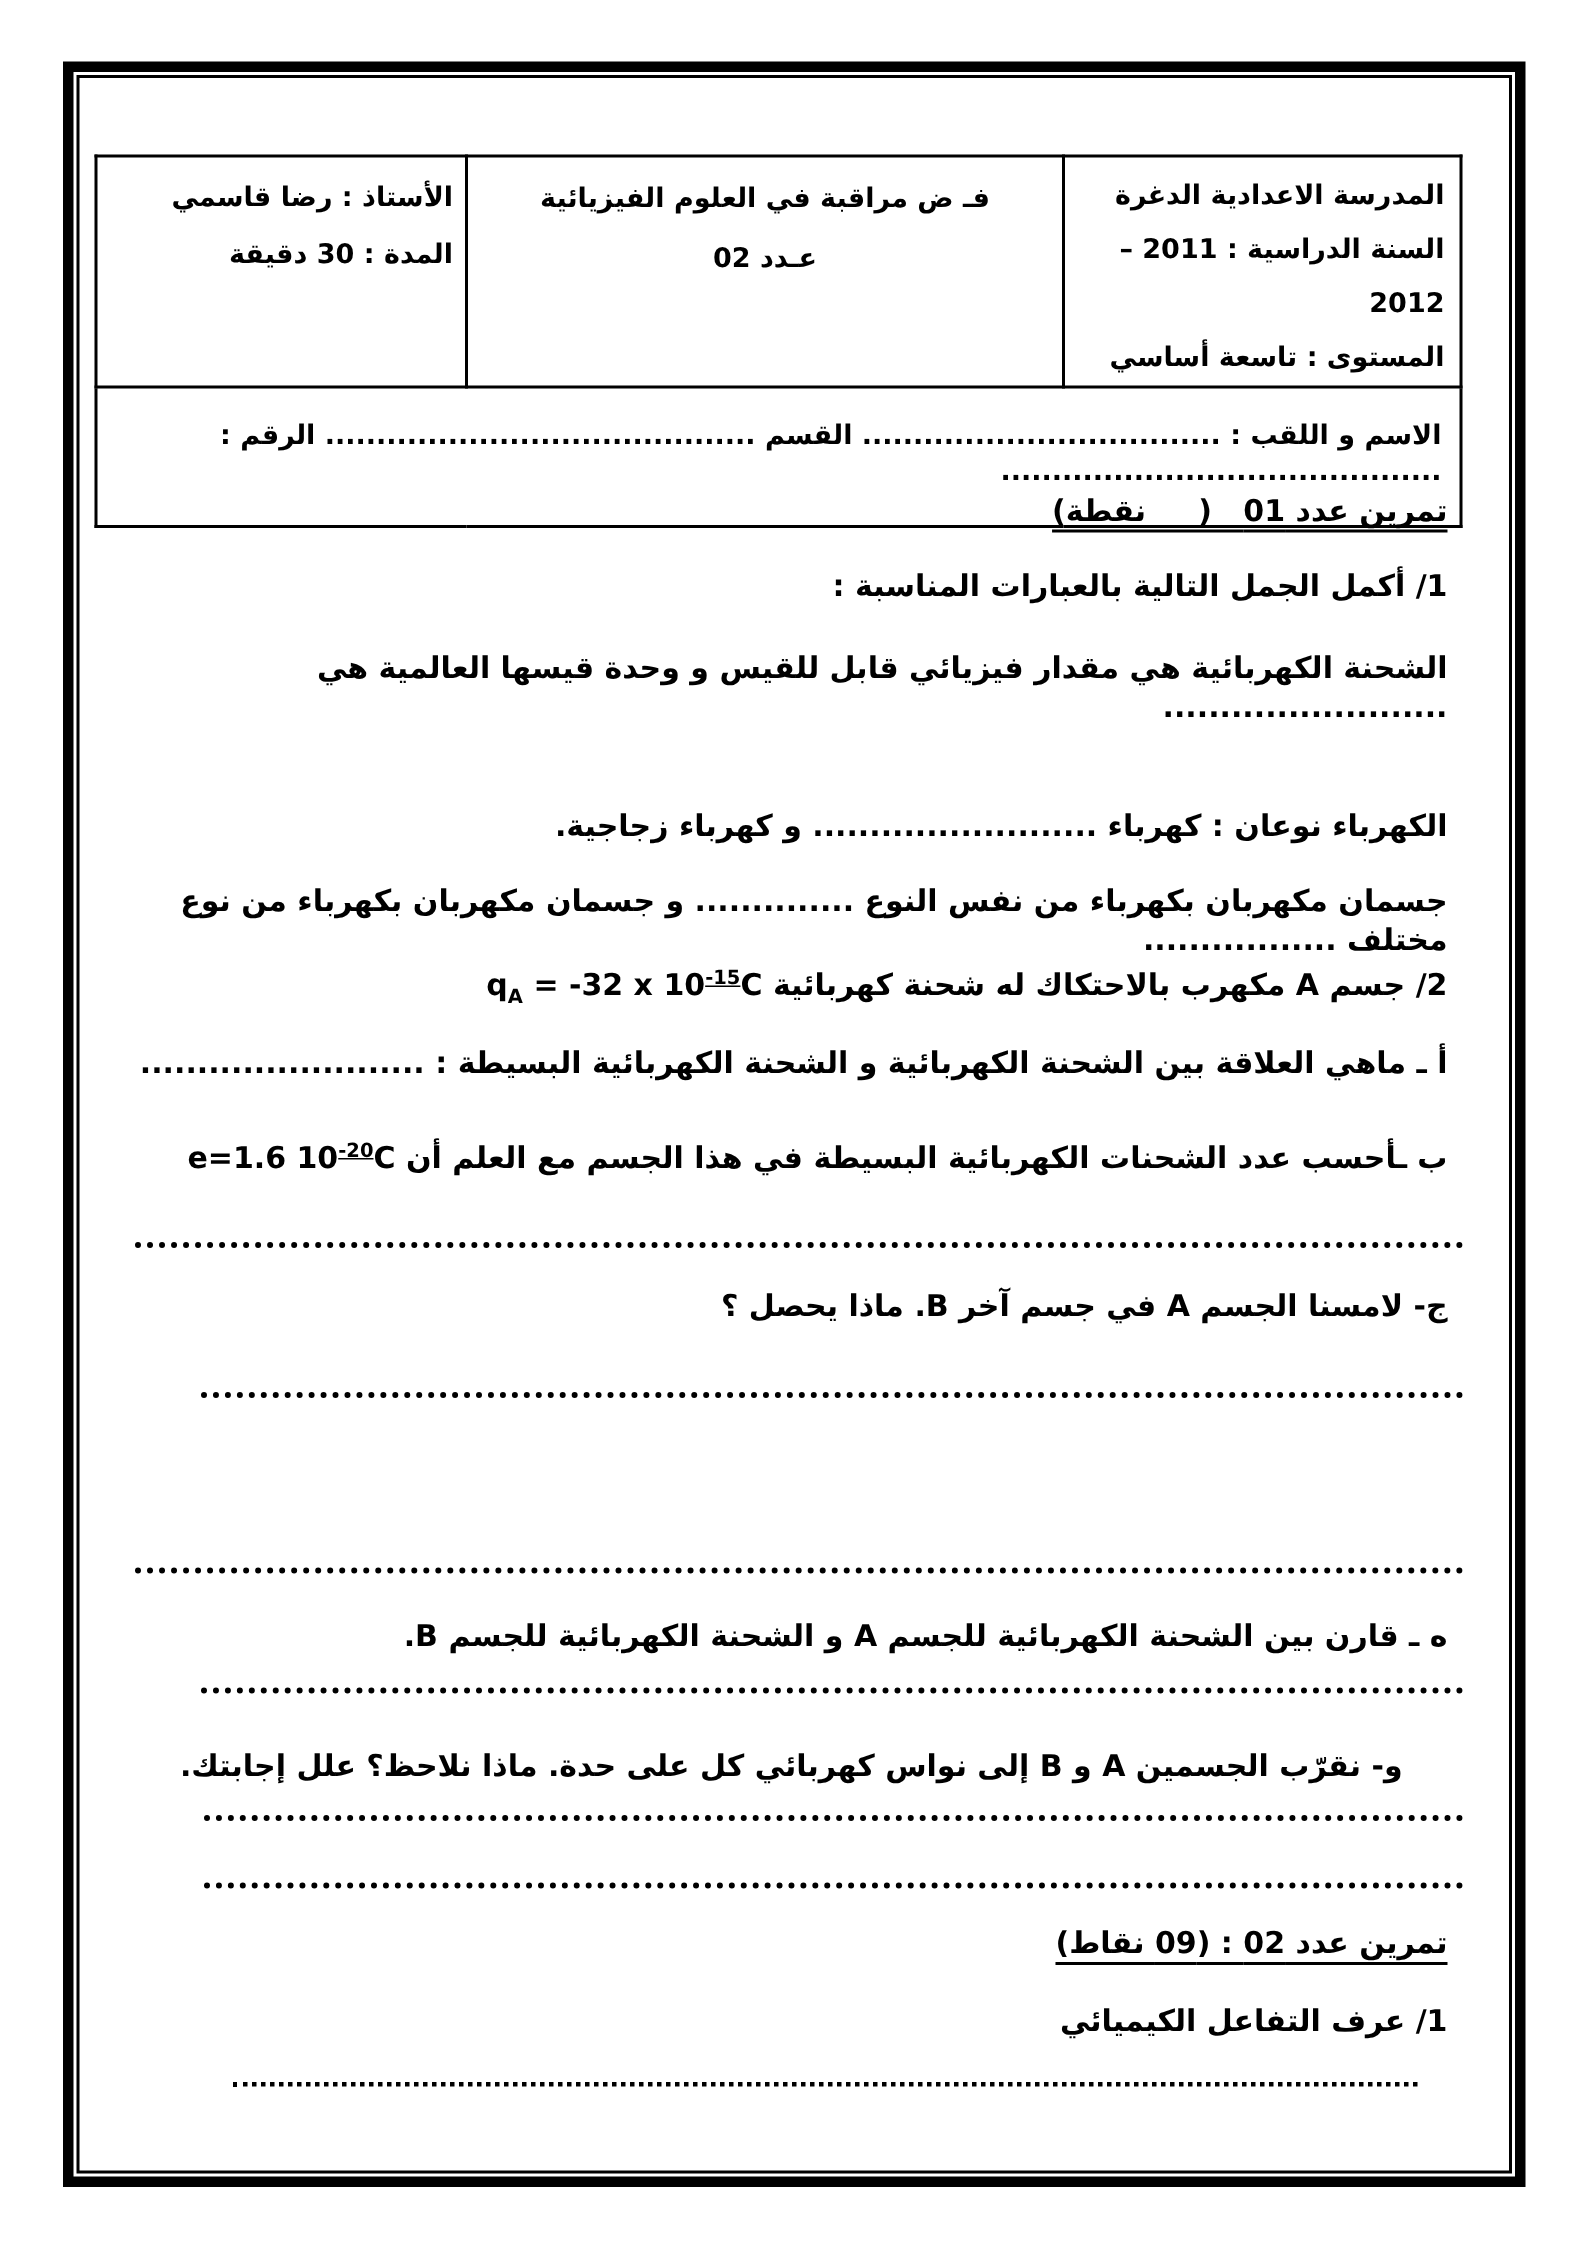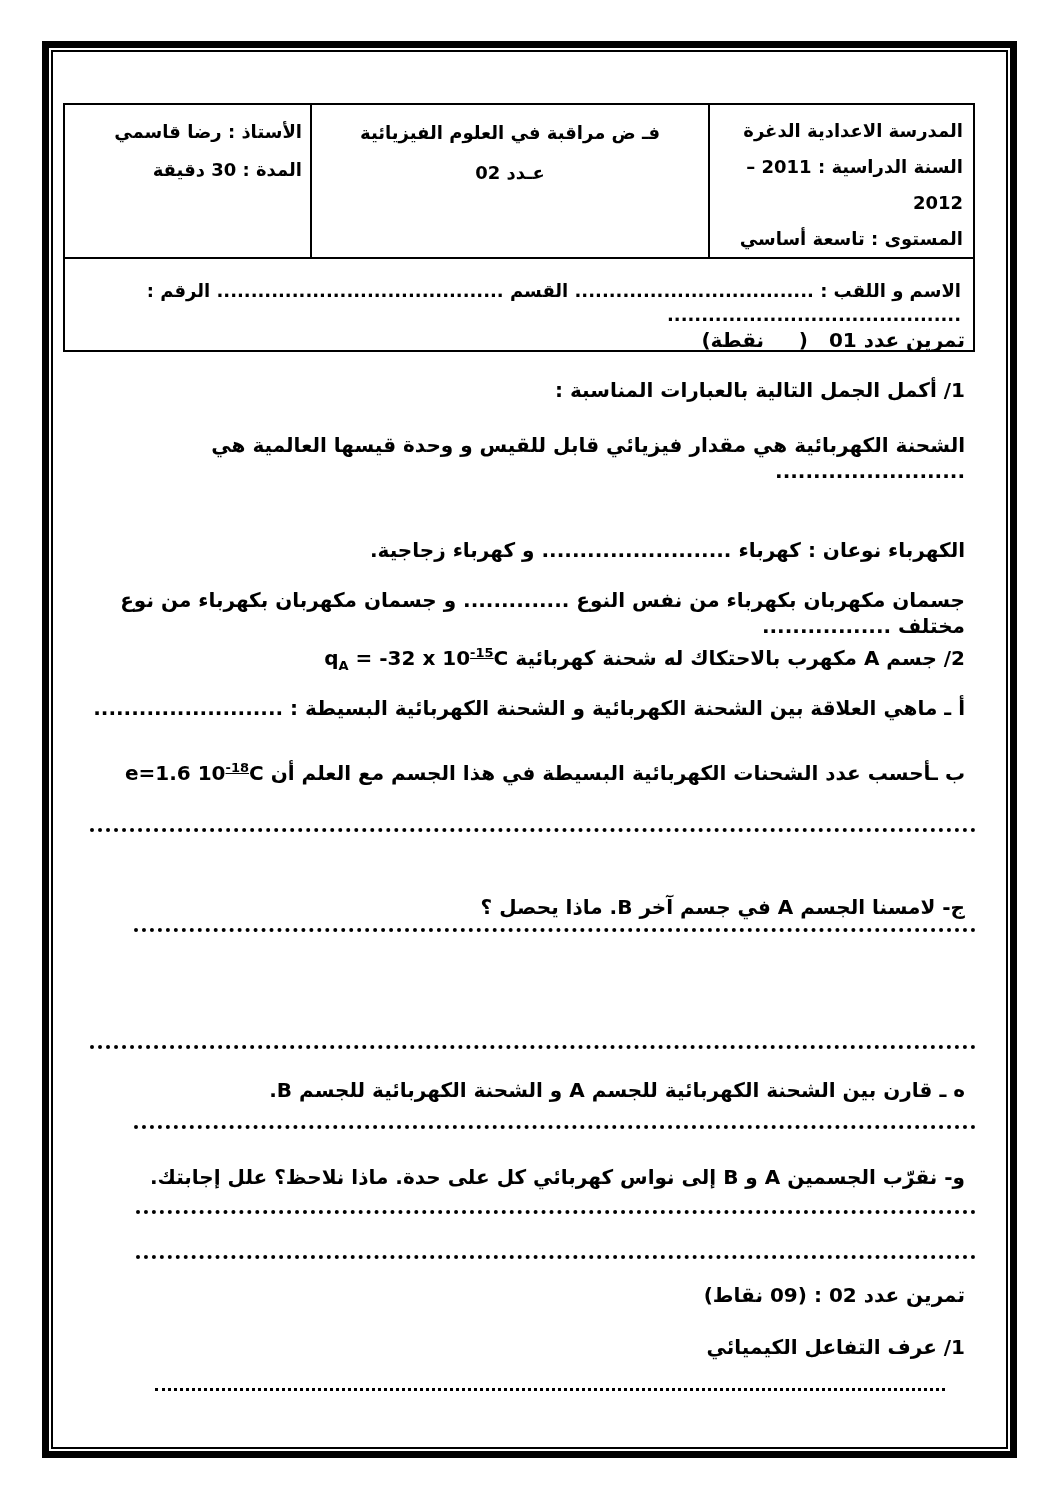--- a/index.html
+++ b/index.html
@@ -26,20 +26,21 @@
   td.cell-exam    { width:388px; text-align:center; padding:8px 4px 12px 4px; font-size:18px; line-height:40px; }
   td.cell-teacher { width:233px; text-align:right; padding:8px 8px 0 4px; font-size:18px; line-height:38px; }
   td.cell-identity{ height:71px; text-align:right; padding:20px 12px 0 0; font-size:18px; line-height:24px; direction:rtl; }
 
   .ln {
     position:absolute; right:41px; left:37px;
     direction:rtl; text-align:right;
     font-size:20px; font-weight:bold; line-height:26px;
   }
   .hd {
+    text-decoration:underline;
     text-decoration-thickness:2px;
     text-underline-offset:6px;
     white-space:pre;
   }
   .just { text-align:justify; line-height:38px; }
   .dots {
     position:absolute; height:0;
     border-bottom:4px dotted #000;
   }
   .ltr { direction:ltr; unicode-bidi:isolate; display:inline-block; }
@@ -80,36 +81,36 @@
     <div class="ln" style="top:325px;">1/ أكمل الجمل التالية بالعبارات المناسبة :</div>
 
     <div class="ln" style="top:380px;">الشحنة الكهربائية هي مقدار فيزيائي قابل للقيس و وحدة قيسها العالمية هي .........................</div>
     <div class="ln" style="top:485px;">الكهرباء نوعان : كهرباء ......................... و كهرباء زجاجية.</div>
     <div class="ln" style="top:535px;">جسمان مكهربان بكهرباء من نفس النوع .............. و جسمان مكهربان بكهرباء من نوع مختلف .................</div>
 
     <div class="ln" style="top:588px;"><span>2/ جسم A مكهرب بالاحتكاك له شحنة كهربائية </span><span class="ltr"><span>q</span><sub>A</sub><span> = -32 x 10</span><sup>-15</sup><span>C</span></span></div>
 
     <div class="ln" style="top:643px;">أ ـ ماهي العلاقة بين الشحنة الكهربائية و الشحنة الكهربائية البسيطة : .........................</div>
 
-    <div class="ln" style="top:703px;"><span>ب ـأحسب عدد الشحنات الكهربائية البسيطة في هذا الجسم مع العلم أن </span><span class="ltr"><span>e=1.6 10</span><sup>-18</sup><span>C</span></span></div>
+    <div class="ln" style="top:703px;"><span>ب ـأحسب عدد الشحنات الكهربائية البسيطة في هذا الجسم مع العلم أن </span><span class="ltr"><span>e=1.6 10</span><sup>-20</sup><span>C</span></span></div>
 
     <div class="dots" style="top:776px; left:37px; right:30px;"></div>
 
-    <div class="ln" style="top:805px;margin-top:37px;">ج- لامسنا الجسم A في جسم آخر B. ماذا يحصل ؟</div>
+    <div class="ln" style="top:805px;">ج- لامسنا الجسم A في جسم آخر B. ماذا يحصل ؟</div>
 
     <div class="dots" style="top:876px; left:81px; right:30px;"></div>
 
 
     <div class="dots" style="top:993px; left:37px; right:30px;"></div>
 
     <div class="ln" style="top:1025px;">ه ـ قارن بين الشحنة الكهربائية للجسم A و الشحنة الكهربائية للجسم B.</div>
 
     <div class="dots" style="top:1073px; left:81px; right:30px;"></div>
 
-    <div class="ln" style="top:1112px;">و- نقرّب الجسمين A و B إلى نواس كهربائي كل على حدة. ماذا نلاحظ؟ علل إجابتك.</div>
+    <div class="ln" style="top:1112px;text-align:center;">و- نقرّب الجسمين A و B إلى نواس كهربائي كل على حدة. ماذا نلاحظ؟ علل إجابتك.</div>
 
     <div class="dots" style="top:1158px; left:83px; right:30px;"></div>
     <div class="dots" style="top:1203px; left:83px; right:30px;"></div>
 
     <div class="ln hd" style="top:1230px;">تمرين عدد 02 : (09 نقاط)</div>
 
     <div class="ln" style="top:1282px;">1/ عرف التفاعل الكيميائي</div>
 
     <div class="dots" style="top:1336px; left:102px; right:61px; border-bottom-width:3px;"></div>
 

